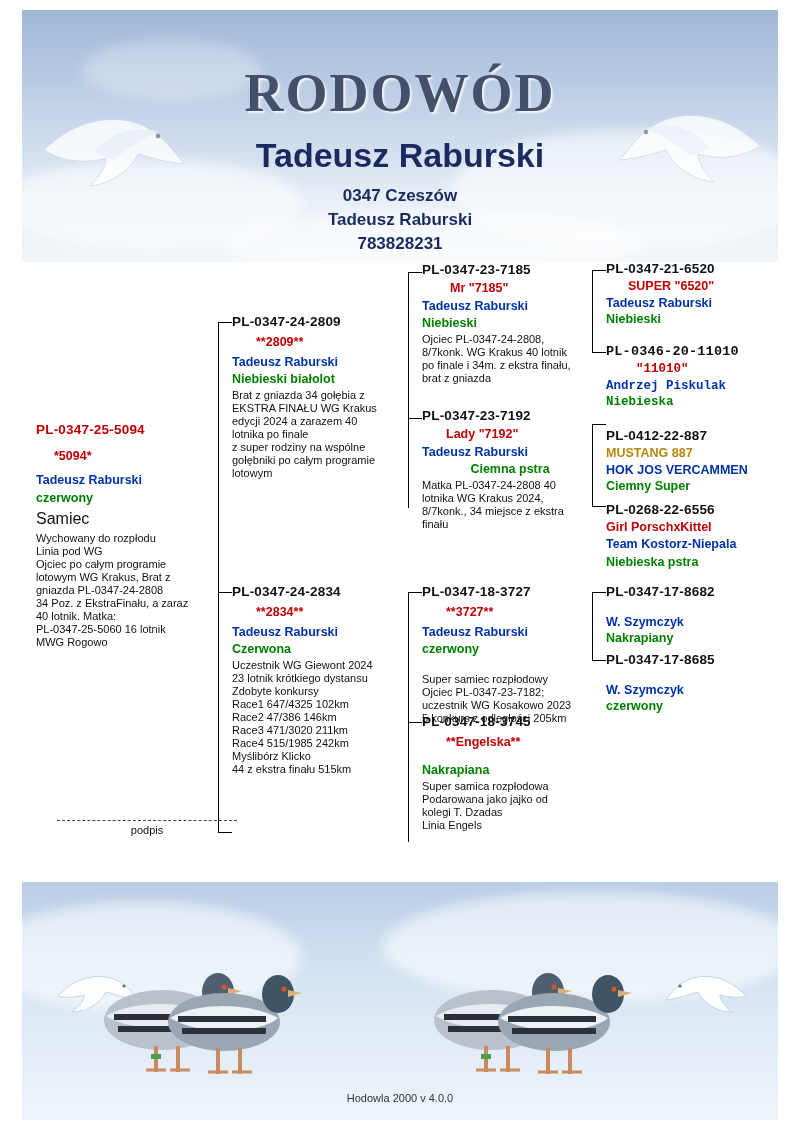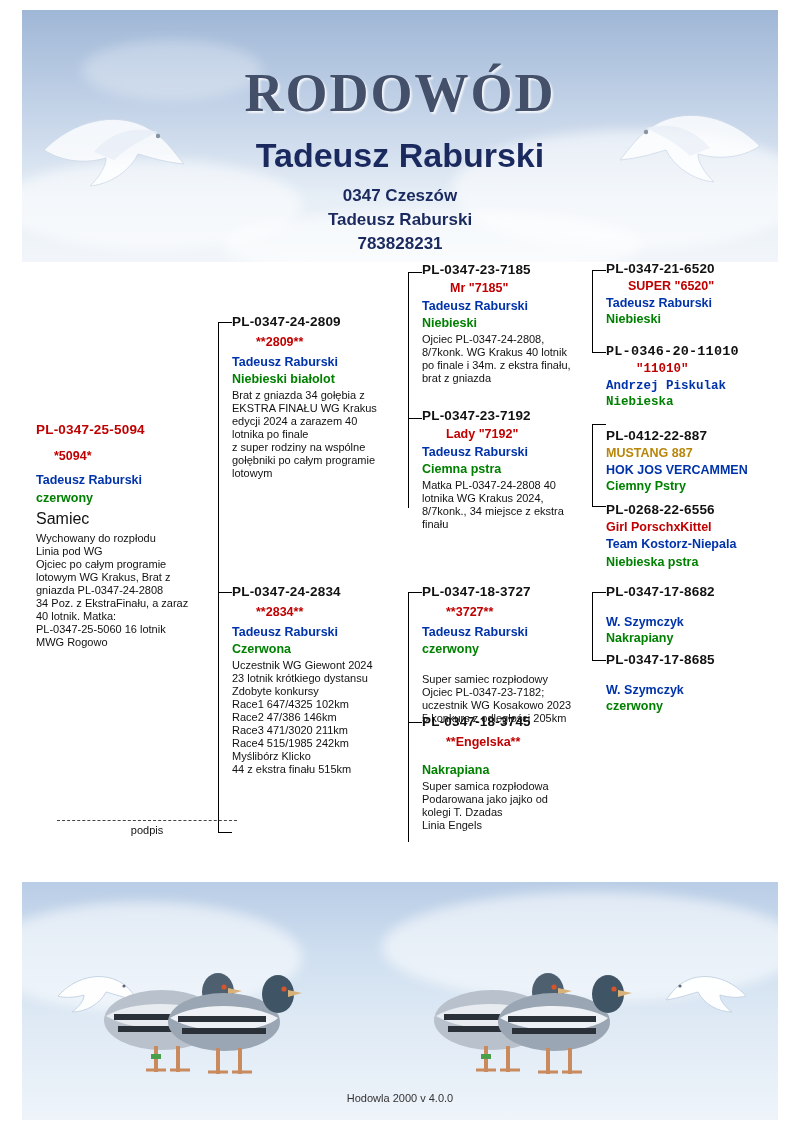--- a/index.html
+++ b/index.html
@@ -200,21 +200,21 @@
       <div class="plain" style="margin-top:3px;white-space:pre-line;">Ojciec PL-0347-24-2808,
 8/7konk. WG Krakus 40 lotnik
 po finale i 34m. z ekstra finału,
 brat z gniazda</div>
     </div>
 
     <div class="box" style="left:400px;top:146px;width:176px;">
       <div class="ring">PL-0347-23-7192</div>
       <div class="nick" style="margin-top:4px;margin-left:24px;">Lady "7192"</div>
       <div class="owner" style="margin-top:4px;">Tadeusz Raburski</div>
-      <div class="color" style="margin-top:3px;">Ciemna pstra</div>
+      <div class="color" style="margin-top:3px;text-align:center;">Ciemna pstra</div>
       <div class="plain" style="margin-top:3px;white-space:pre-line;">Matka PL-0347-24-2808 40
 lotnika WG Krakus 2024,
 8/7konk., 34 miejsce z ekstra
 finału</div>
     </div>
 
     <div class="box" style="left:400px;top:322px;width:176px;">
       <div class="ring">PL-0347-18-3727</div>
       <div class="nick" style="margin-top:6px;margin-left:24px;">**3727**</div>
       <div class="owner" style="margin-top:6px;">Tadeusz Raburski</div>
@@ -246,21 +246,21 @@
       <div class="ring">PL-0346-20-11010</div>
       <div class="nick" style="margin-top:3px;margin-left:30px;">"11010"</div>
       <div class="owner" style="margin-top:3px;">Andrzej Piskulak</div>
       <div class="color" style="margin-top:2px;">Niebieska</div>
     </div>
 
     <div class="box" style="left:584px;top:166px;width:176px;">
       <div class="ring">PL-0412-22-887</div>
       <div class="nick" style="margin-top:3px;color:#b8860b;">MUSTANG 887</div>
       <div class="owner" style="margin-top:3px;">HOK JOS VERCAMMEN</div>
-      <div class="color" style="margin-top:2px;">Ciemny Pstry</div>
+      <div class="color" style="margin-top:2px;">Ciemny Super</div>
     </div>
 
     <div class="box" style="left:584px;top:240px;width:176px;">
       <div class="ring">PL-0268-22-6556</div>
       <div class="nick" style="margin-top:3px;">Girl PorschxKittel</div>
       <div class="owner" style="margin-top:3px;">Team Kostorz-Niepala</div>
       <div class="color" style="margin-top:4px;">Niebieska pstra</div>
     </div>
 
     <div class="box" style="left:584px;top:322px;width:176px;">

